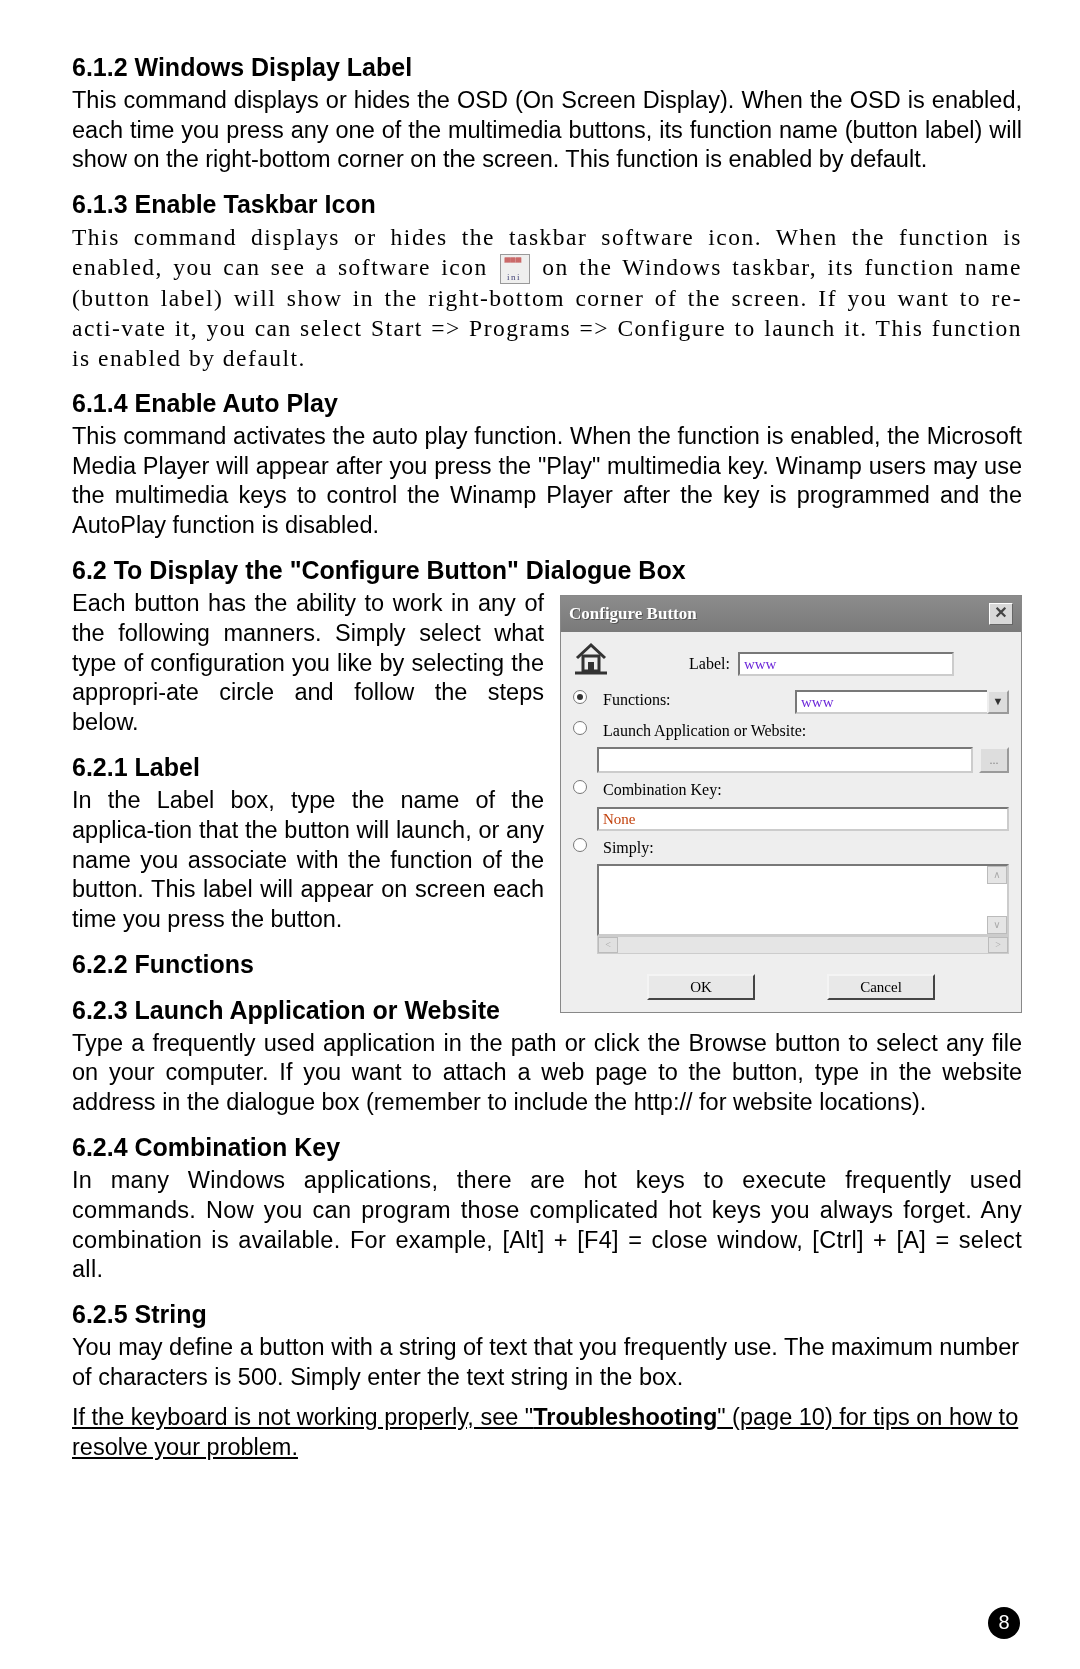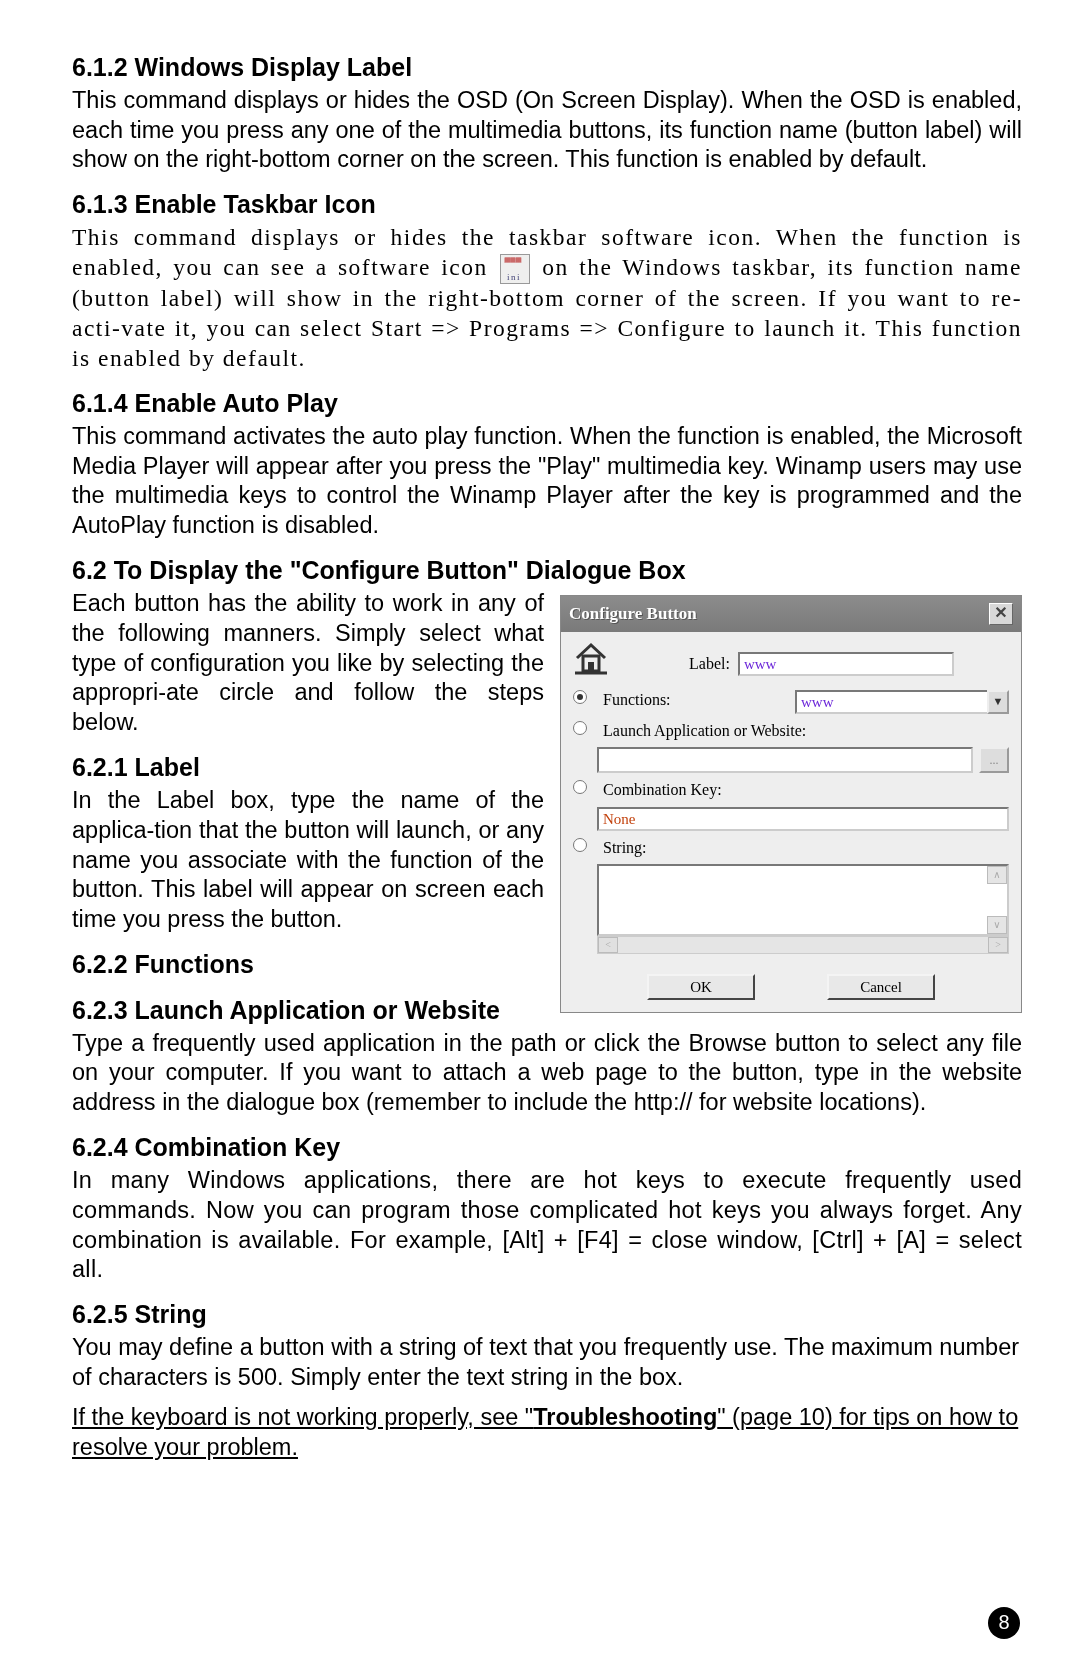--- a/index.html
+++ b/index.html
@@ -209,21 +209,21 @@
       <div class="radrow">
         <span class="rad"></span>
         <span>Combination Key:</span>
       </div>
       <div class="combo">
         <div class="sunken">None</div>
       </div>
 
       <div class="radrow">
         <span class="rad"></span>
-        <span>String:</span>
+        <span>Simply:</span>
       </div>
       <div class="stringbox">
         <div class="sb-up">∧</div>
         <div class="sb-down">∨</div>
       </div>
       <div class="hsb">
         <div class="hbtn">&lt;</div>
         <div class="hbtn">&gt;</div>
       </div>
     </div>

